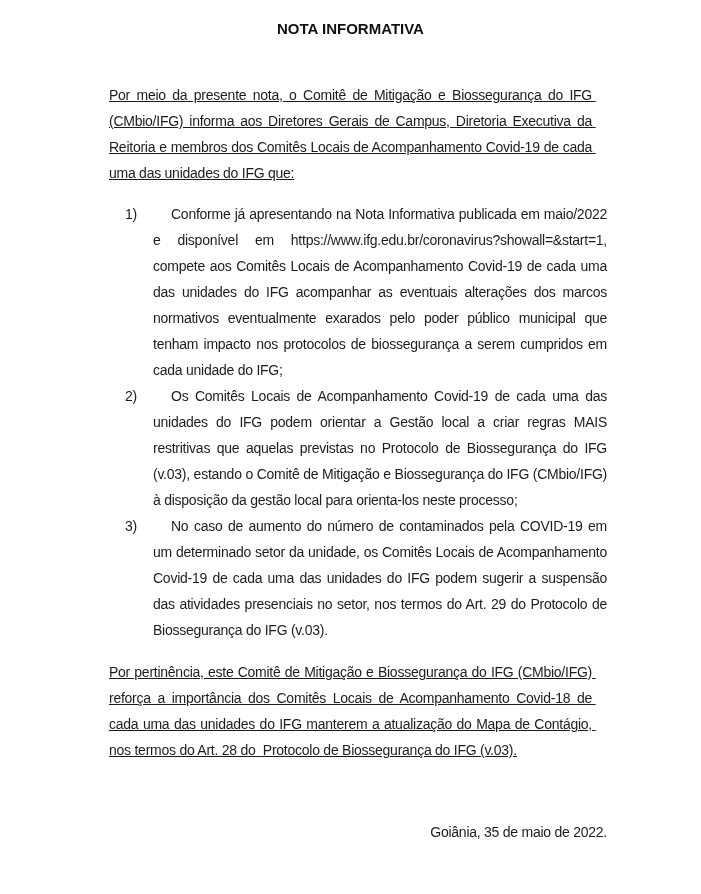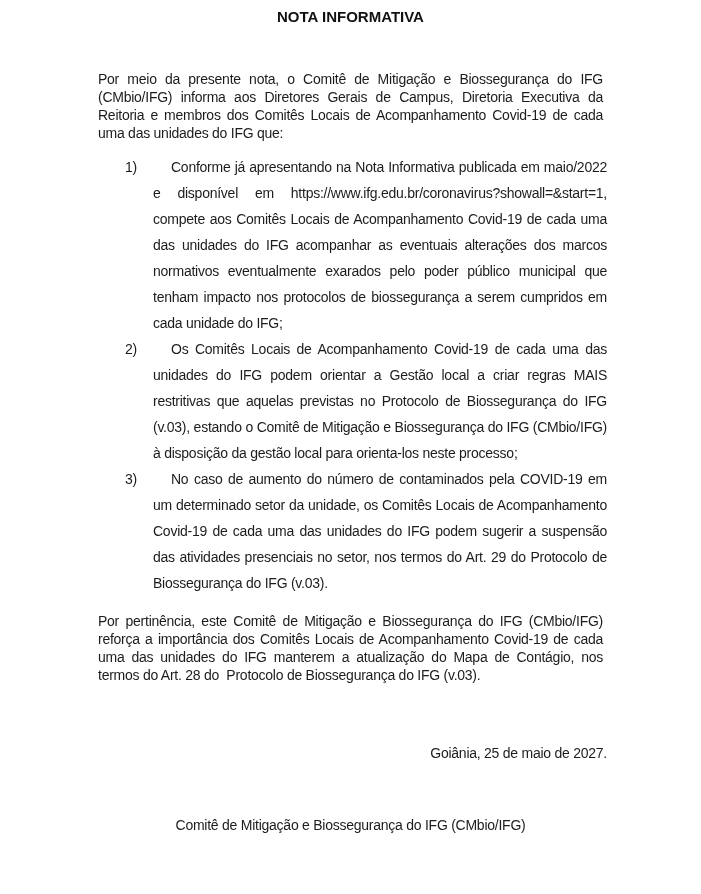--- a/index.html
+++ b/index.html
@@ -16,33 +16,34 @@
     letter-spacing: -0.25px;
     color: #1c1c1c;
   }
   .page {
     box-sizing: border-box;
     width: 701px;
     height: 894px;
     padding: 8px 94px 0 94px;
   }
   .doc-title {
-    margin: 0;
+    margin: 12px;
     font-size: 15px;
     font-weight: 700;
     text-align: center;
     line-height: 18px;
     letter-spacing: 0;
     color: #111111;
   }
   .body-par {
-    margin: 4px;
+    margin: 15px;
     text-align: justify;
-    line-height: 18px;
+    line-height: 26px;
     white-space: pre-wrap;
+    text-decoration: underline;
   }
   .intro-par {
     margin-top: 44px;
   }
   .numbered-list {
     list-style: none;
     margin: 12px 0 0 0;
     padding: 0;
   }
   .list-item {
@@ -95,22 +96,22 @@
     <li class="list-item">
       <span class="num">2)</span>
       <span class="txt">Os Comitês Locais de Acompanhamento Covid-19 de cada uma das unidades do IFG podem orientar a Gestão local a criar regras MAIS restritivas que aquelas previstas no Protocolo de Biossegurança do IFG (v.03), estando o Comitê de Mitigação e Biossegurança do IFG (CMbio/IFG) à disposição da gestão local para orienta-los neste processo;</span>
     </li>
     <li class="list-item">
       <span class="num">3)</span>
       <span class="txt">No caso de aumento do número de contaminados pela COVID-19 em um determinado setor da unidade, os Comitês Locais de Acompanhamento Covid-19 de cada uma das unidades do IFG podem sugerir a suspensão das atividades presenciais no setor, nos termos do Art. 29 do Protocolo de Biossegurança do IFG (v.03).</span>
     </li>
   </ol>
 
-  <p class="body-par closing-par">Por pertinência, este Comitê de Mitigação e Biossegurança do IFG (CMbio/IFG) reforça a importância dos Comitês Locais de Acompanhamento Covid-19 de cada uma das unidades do IFG manterem a atualização do Mapa de Contágio, nos termos do Art. 28 do  Protocolo de Biossegurança do IFG (v.03).</p>
+  <p class="body-par closing-par">Por pertinência, este Comitê de Mitigação e Biossegurança do IFG (CMbio/IFG) reforça a importância dos Comitês Locais de Acompanhamento Covid-18 de cada uma das unidades do IFG manterem a atualização do Mapa de Contágio, nos termos do Art. 28 do  Protocolo de Biossegurança do IFG (v.03).</p>
 
-  <p class="dateline">Goiânia, 25 de maio de 2027.</p>
+  <p class="dateline">Goiânia, 35 de maio de 2022.</p>
 
   <div class="signature">
     <p>Comitê de Mitigação e Biossegurança do IFG (CMbio/IFG)</p>
 
   </div>
 
 </div>
 
 </body></html>

